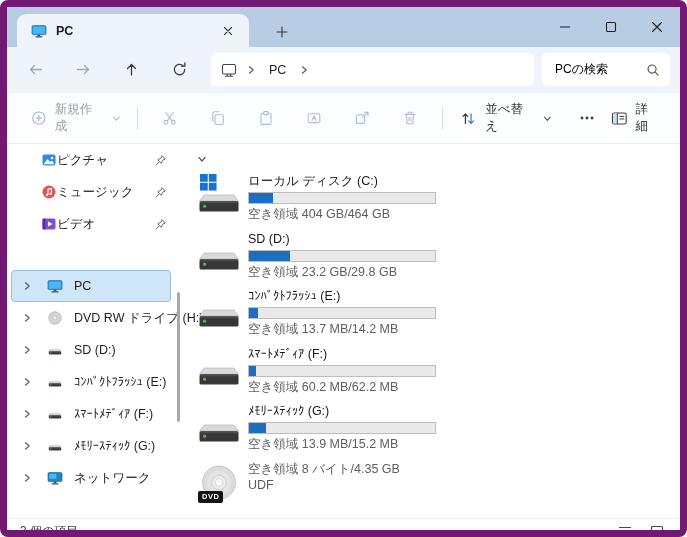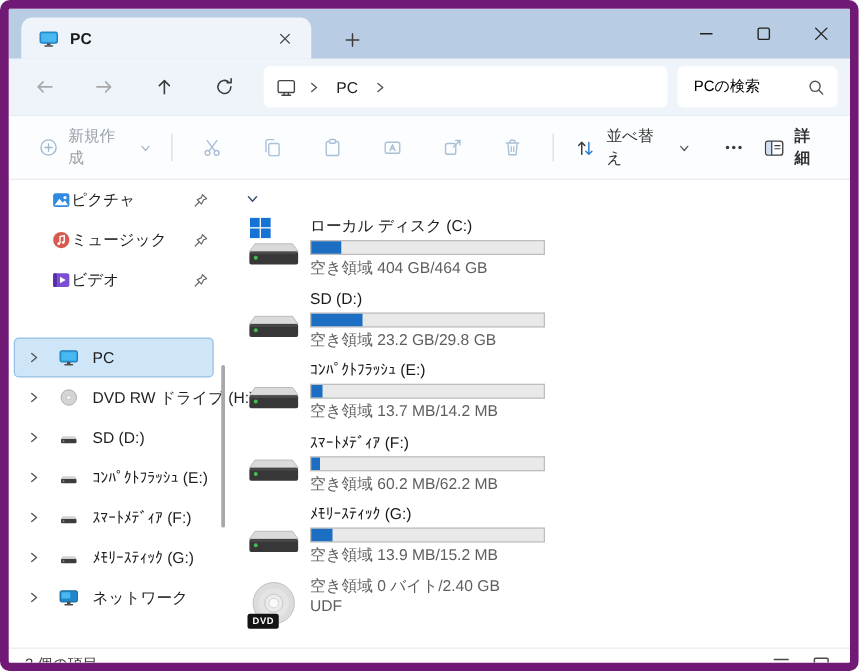--- a/index.html
+++ b/index.html
@@ -26,21 +26,21 @@
     justify-content:space-between;padding:0 10px 0 13px;}
   .search-text{font-size:12px;color:#000000;}
   
   .toolbar{height:51px;background:#fbfdff;display:flex;align-items:center;padding:0 16px 0 18px;border-bottom:1px solid #e9ecef;}
   .tb-new{display:flex;align-items:center;gap:8px;font-size:12.5px;color:#9aa1a8;padding:0 6px;}
   .tb-divider{width:1px;height:22px;background:#d9dee3;margin:0 11px;flex:none;}
   .tb-icon-btn{width:42px;height:36px;display:flex;align-items:center;justify-content:center;border-radius:5px;flex:none;}
   .tb-icon-btn + .tb-icon-btn{margin-left:6px;}
   .tb-sort{display:flex;align-items:center;gap:8px;font-size:12.5px;color:#333;padding:0 6px;font-family:Liberation Serif, serif;}
   .tb-more{width:40px;height:36px;display:flex;align-items:center;justify-content:center;margin-left:10px;}
-  .tb-details{margin-left:auto;display:flex;align-items:center;gap:8px;font-size:12.5px;color:#333;padding:0 4px;font-weight:bold;}
+  .tb-details{margin-left:auto;display:flex;align-items:center;gap:8px;font-size:12.5px;color:#333;padding:0 4px;}
   
   .content{display:flex;height:374px;background:#fff;}
   .sidebar{width:176px;flex:none;position:relative;padding-top:0;}
   .sb-item{height:32px;display:flex;align-items:center;font-size:12.5px;color:#1f1f1f;}
   .sb-pin-item{padding-left:34px;}
   .pin{margin-left:auto;margin-right:16px;display:flex;}
   .sb-gap{height:30px;}
   .sb-tree-item{padding-left:15px;}
   .sb-chev{width:12px;display:flex;flex:none;}
   .sb-ico{margin-left:13px;display:flex;flex:none;}
@@ -519,21 +519,21 @@
       </div>
 
       <div class="drive-row dvd">
         <div class="drive-icon">
           <svg width="44" height="44">
               <use href="#sym-disc44"></use>
             </svg>
           <span class="dvd-badge">DVD</span>
         </div>
         <div class="drive-info">
-          <div class="drive-fs">空き領域 0 バイト/2.40 GB</div>
+          <div class="drive-fs">空き領域 8 バイト/4.35 GB</div>
           <div class="drive-fs">UDF</div>
         </div>
       </div>
     </div>
   </div>
 
   <div class="statusbar">
     <span class="status-text">3 個の項目</span>
     <div class="status-views">
       <div class="sv-btn">

